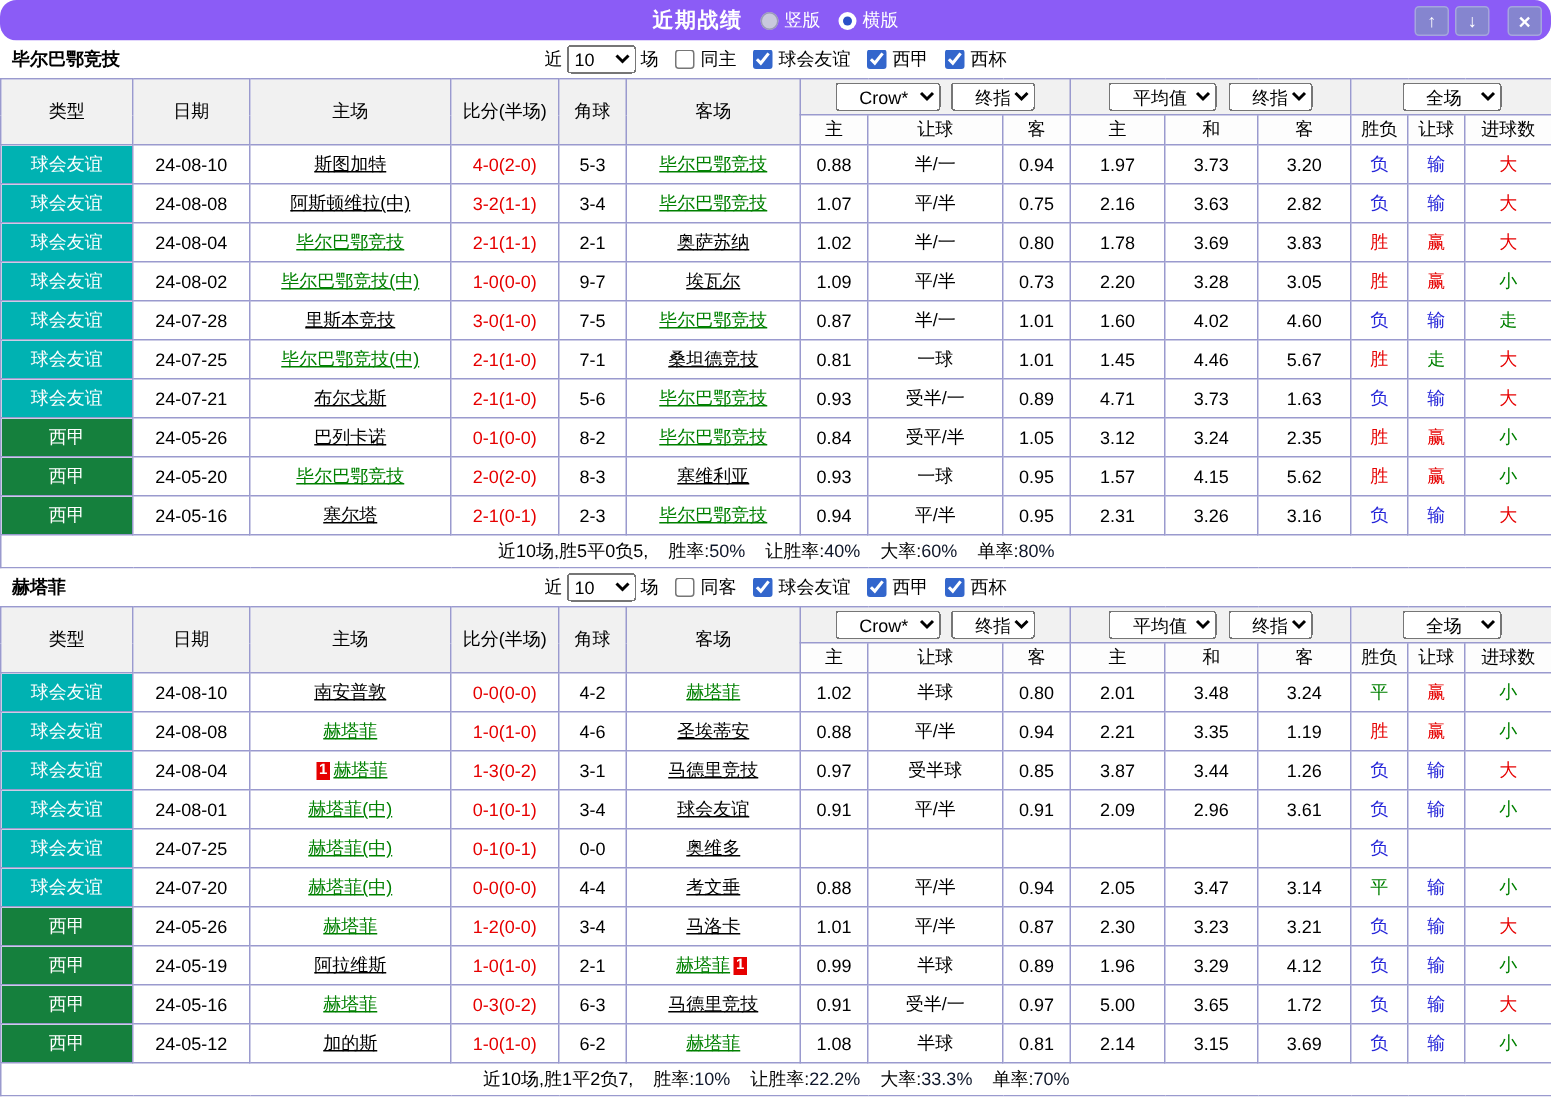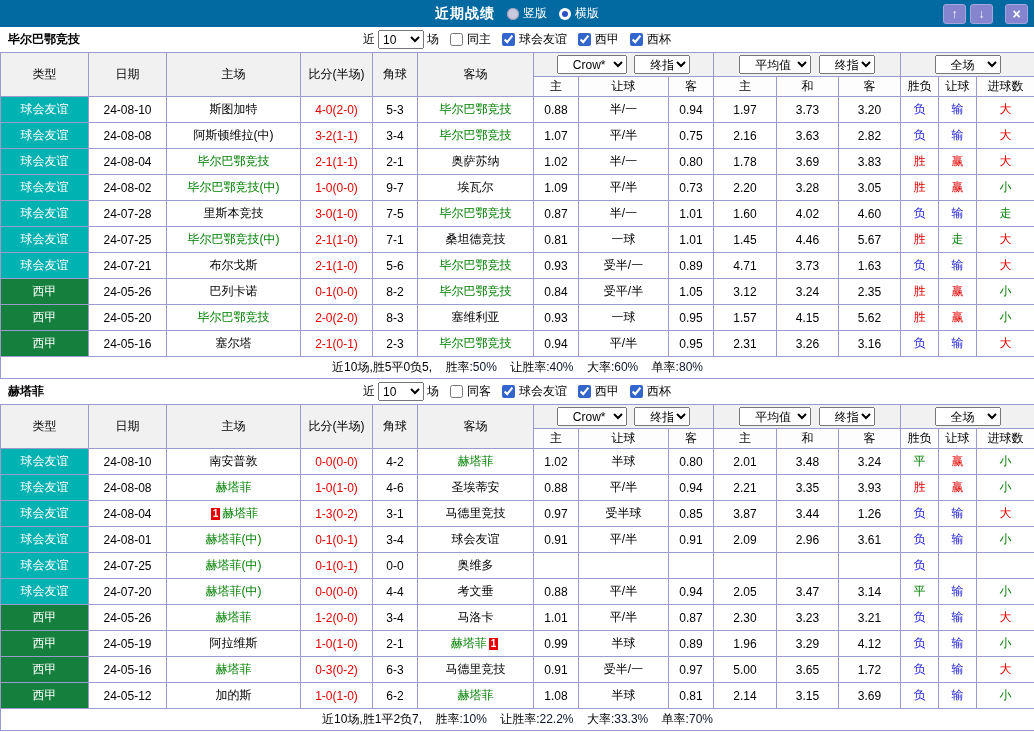--- a/index.html
+++ b/index.html
@@ -1,19 +1,19 @@
 <!DOCTYPE html>
 <html><head>
 <meta charset="utf-8">
 <style>
   * { margin:0; padding:0; box-sizing:border-box; }
   body { width:1034px; background:#fff; font-family:"Liberation Sans","DejaVu Sans",sans-serif; font-size:12px; color:#000; }
 
   
-  .topbar { height:27px; background:#0369a1; position:relative; display:flex; align-items:center; padding:0 6px; }
+  .topbar { height:27px; background:#8b5cf6; position:relative; display:flex; align-items:center; padding:0 6px;border-radius:11px; }
   .topbar-center { position:absolute; left:0; right:0; display:flex; justify-content:center; align-items:center; gap:12px; color:#fff; }
   .page-title { font-weight:bold; font-size:14px; letter-spacing:1px; }
   .radio-opt { display:inline-flex; align-items:center; gap:4px; font-size:12px; cursor:pointer; }
   .radio { width:12px; height:12px; border-radius:50%; display:inline-block; }
   .radio.off { background:#c9c9dd; box-shadow: inset 0 0 0 1px #9a9ab8; }
   .radio.on { background:#fff; position:relative; }
   .radio.on::after { content:''; position:absolute; left:3px; top:3px; width:6px; height:6px; border-radius:50%; background:#2b50c8; }
   .topbar-buttons { margin-left:auto; display:flex; align-items:center; gap:4px; z-index:1; }
   .nav-btn { width:23px; height:20px; border:1px solid #a5a5dd; border-radius:3px; background:#8585cf; color:#fff; font-size:12px; line-height:1; cursor:pointer; padding:0; }
   .close-btn { margin-left:8px; font-size:14px; font-weight:bold; }
@@ -31,21 +31,21 @@
   table.results th, table.results td { border:1px solid #9a9ace; text-align:center; font-size:12px; padding:0 1px; white-space:nowrap; overflow:hidden; }
   thead tr.grouphead th { background:#f1f1f1; font-weight:normal; height:24px; }
   thead tr.subhead th { background:#fdfdfd; font-weight:normal; height:20px; }
   .selcell select { height:19px; font-size:12px; margin:0 2px;padding-left:11px; }
   .sel-book { width:70px; } .sel-final { width:56px; } .sel-avg { width:72px; } .sel-full { width:66px; }
   tbody td { height:26px; background:#fff; }
   td.type { color:#fff; }
   td.type.friendly { background:#00b2b2; }
   td.type.liga { background:#15803d; }
   td.score { color:#e60000; }
-  .team { color:#000; cursor:pointer; }
+  .team { color:#000; cursor:pointer;text-decoration:underline; }
   .team.hl { color:#008000; }
   .redcard { display:inline-block; background:#e60000; color:#fff; font-size:10px; font-weight:bold; line-height:12px; height:12px; padding:0 2px; margin:0 2px; vertical-align:middle; }
   td.res.res-r { color:#e60000; }
   td.res.res-b { color:#2424d8; }
   td.res.res-g { color:#008000; }
   tfoot td.summary { height:22px; background:#fff; }
   .slabel { margin-left:10px; }
   .sval { color:#0f172a; }
 </style>
 </head>
@@ -413,21 +413,21 @@
           <td>24-08-08</td>
           <td><span class="team hl">赫塔菲</span></td>
           <td class="score">1-0(1-0)</td>
           <td>4-6</td>
           <td><span class="team">圣埃蒂安</span></td>
           <td class="num">0.88</td>
           <td class="num">平/半</td>
           <td class="num">0.94</td>
           <td class="num">2.21</td>
           <td class="num">3.35</td>
-          <td class="num">3.93</td>
+          <td class="num">1.19</td>
           <td class="res res-r">胜</td>
           <td class="res res-r">赢</td>
           <td class="res res-g">小</td>
         </tr>
         <tr>
           <td class="type friendly">球会友谊</td>
           <td>24-08-04</td>
           <td><span class="redcard">1</span><span class="team hl">赫塔菲</span></td>
           <td class="score">1-3(0-2)</td>
           <td>3-1</td>

